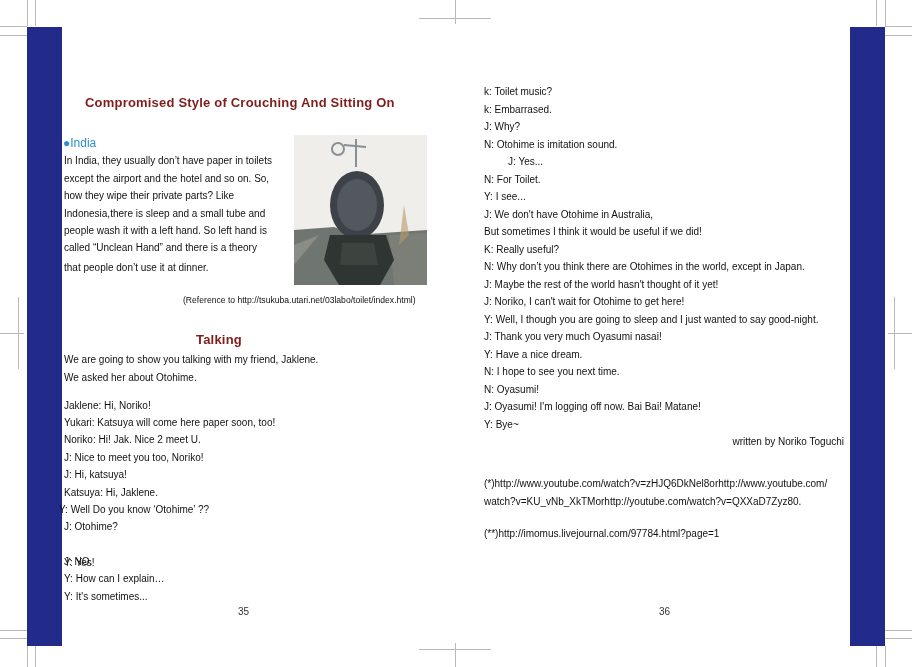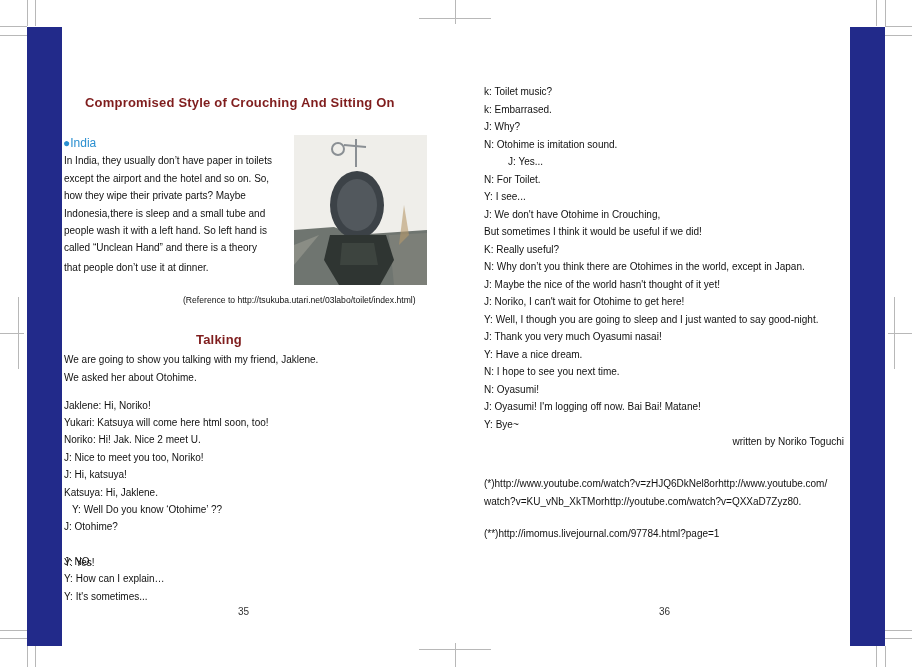--- a/index.html
+++ b/index.html
@@ -47,21 +47,21 @@
 <div class="bar" style="left:27px;top:27px;width:35px;height:619px"></div>
 <div class="bar" style="left:850px;top:27px;width:35px;height:619px"></div>
 
 <div>
   <div class="title" style="left:85px;top:95px">Compromised Style of Crouching And Sitting On</div>
   <div class="sub" style="left:63px;top:136px">●India</div>
 
   <div>
     <div class="t" style="left:64px;top:155px">In India, they usually don’t have paper in toilets</div>
     <div class="t" style="left:64px;top:173px">except the airport and the hotel and so on. So,</div>
-    <div class="t" style="left:64px;top:190px">how they wipe their private parts? Maybe</div>
+    <div class="t" style="left:64px;top:190px">how they wipe their private parts? Like</div>
     <div class="t" style="left:64px;top:208px">Indonesia,there is sleep and a small tube and</div>
     <div class="t" style="left:64px;top:225px">people wash it with a left hand. So left hand is</div>
     <div class="t" style="left:64px;top:242px">called  “Unclean Hand” and there is a theory</div>
     <div class="t" style="left:64px;top:262px">that people don’t use it at dinner.</div>
   </div>
 
   <div class="photo" title="Squat toilet photo">
     <svg width="133" height="150" viewBox="0 0 133 150">
       <rect x="0" y="0" width="133" height="150" fill="#efeeea"></rect>
       <polygon points="0,95 40,92 60,100 133,95 133,150 0,150" fill="#6f7570"></polygon>
@@ -82,50 +82,50 @@
 
   <div class="t" style="left:183px;top:294px;font-size:8.6px">(Reference to http://tsukuba.utari.net/03labo/toilet/index.html)</div>
 
   <div class="title" style="left:196px;top:332px">Talking</div>
 
   <div class="t" style="left:64px;top:354px">We are going to show you talking with my friend, Jaklene.</div>
   <div class="t" style="left:64px;top:372px">We asked her about Otohime.</div>
 
   <div>
     <div class="t" style="left:64px;top:400px">Jaklene: Hi, Noriko!</div>
-    <div class="t" style="left:64px;top:417px">Yukari: Katsuya will come here html soon, too!</div>
+    <div class="t" style="left:64px;top:417px">Yukari: Katsuya will come here paper soon, too!</div>
     <div class="t" style="left:64px;top:434px">Noriko: Hi! Jak. Nice 2 meet U.</div>
     <div class="t" style="left:64px;top:452px">J: Nice to meet you too, Noriko!</div>
     <div class="t" style="left:64px;top:469px">J: Hi, katsuya!</div>
     <div class="t" style="left:64px;top:487px">Katsuya: Hi, Jaklene.</div>
-    <div class="t" style="left:72px;top:504px">Y: Well Do you know ‘Otohime’  ??</div>
+    <div class="t" style="left:59px;top:504px">Y: Well Do you know ‘Otohime’  ??</div>
     <div class="t" style="left:64px;top:521px">J: Otohime?</div>
     <div class="t" style="left:64px;top:557px">Y: Yes!</div>
     <div class="t" style="left:64px;top:556px">J: NO.</div>
     <div class="t" style="left:64px;top:573px">Y: How can I explain…</div>
     <div class="t" style="left:64px;top:591px">Y: It's sometimes...</div>
   </div>
 
   <div class="pnum" style="left:238px;top:606px">35</div>
 </div>
 
 <div>
   <div>
     <div class="t" style="left:484px;top:86px">k: Toilet music?</div>
     <div class="t" style="left:484px;top:104px">k: Embarrased.</div>
     <div class="t" style="left:484px;top:121px">J: Why?</div>
     <div class="t" style="left:484px;top:139px">N: Otohime is imitation sound.</div>
     <div class="t" style="left:508px;top:156px">J: Yes...</div>
     <div class="t" style="left:484px;top:174px">N: For Toilet.</div>
     <div class="t" style="left:484px;top:191px">Y: I see...</div>
-    <div class="t" style="left:484px;top:209px">J: We don't have Otohime in Crouching,</div>
+    <div class="t" style="left:484px;top:209px">J: We don't have Otohime in Australia,</div>
     <div class="t" style="left:484px;top:226px">But sometimes I think it would be useful if we did!</div>
     <div class="t" style="left:484px;top:244px">K: Really useful?</div>
     <div class="t" style="left:484px;top:261px">N: Why don’t you think there are Otohimes in the world, except in Japan.</div>
-    <div class="t" style="left:484px;top:279px">J: Maybe the nice of the world hasn't thought of it yet!</div>
+    <div class="t" style="left:484px;top:279px">J: Maybe the rest of the world hasn't thought of it yet!</div>
     <div class="t" style="left:484px;top:296px">J: Noriko, I can't wait for Otohime to get here!</div>
     <div class="t" style="left:484px;top:314px">Y: Well, I though you are going to sleep and I just wanted to say good-night.</div>
     <div class="t" style="left:484px;top:331px">J: Thank you very much Oyasumi nasai!</div>
     <div class="t" style="left:484px;top:349px">Y: Have a nice dream.</div>
     <div class="t" style="left:484px;top:366px">N: I hope to see you next time.</div>
     <div class="t" style="left:484px;top:384px">N: Oyasumi!</div>
     <div class="t" style="left:484px;top:401px">J: Oyasumi!  I'm logging off now.  Bai Bai! Matane!</div>
     <div class="t" style="left:484px;top:419px">Y: Bye~</div>
   </div>
 

